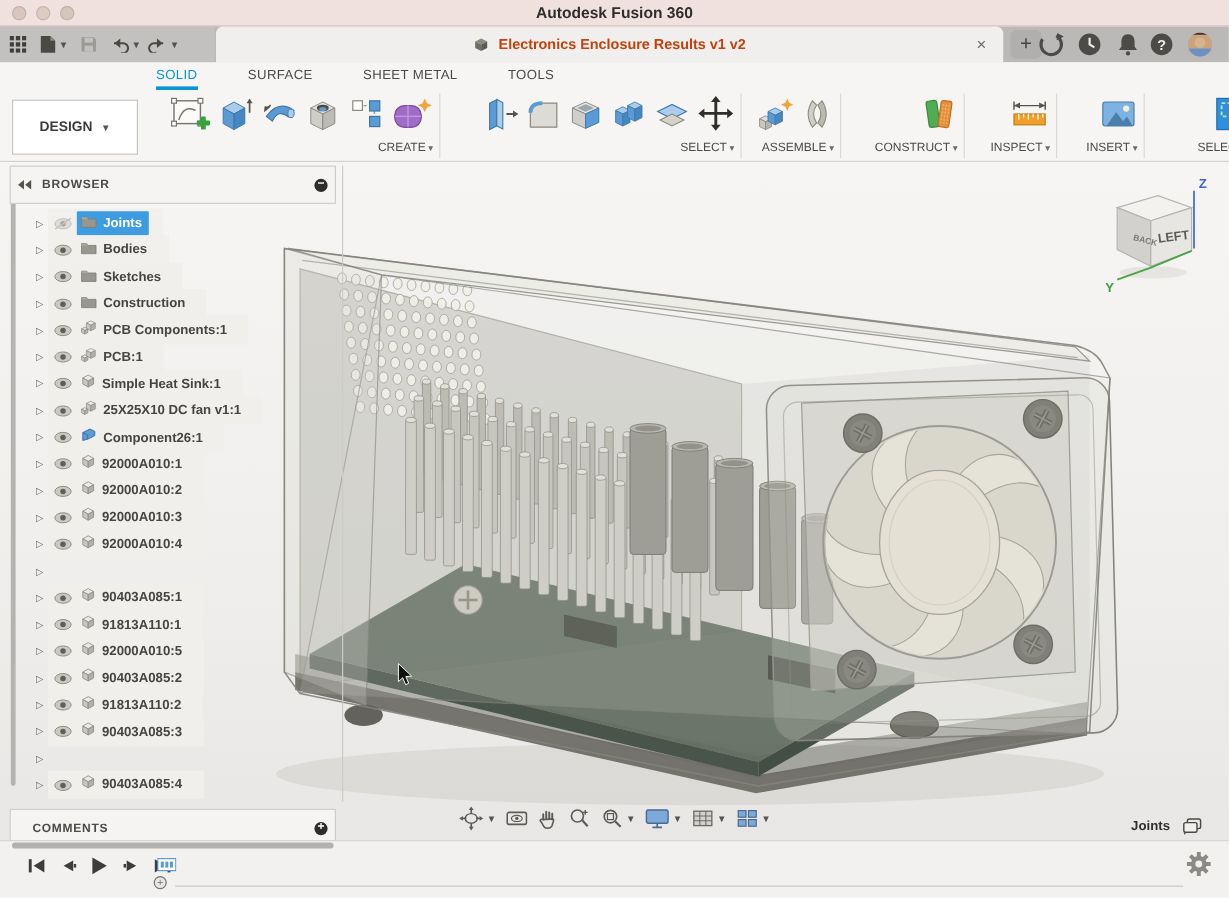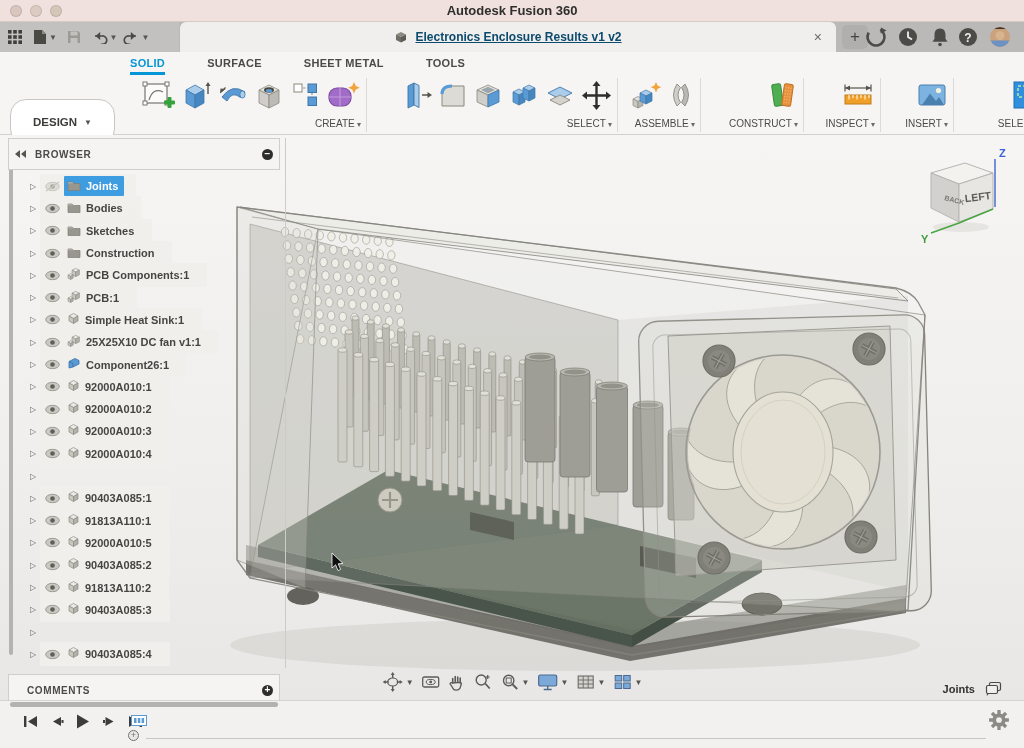--- a/index.html
+++ b/index.html
@@ -17,37 +17,37 @@
     font-size:13px; font-weight:bold; color:#2e2e2c; }
 
   
   #tabbar { position:absolute; top:22px; left:0; width:1024px; height:30px; background:#bab9b7; }
   #quickbar { position:absolute; left:0; top:0; width:179px; height:30px; background:#c2c1bf;
     display:flex; align-items:center; }
   .qitem { display:flex; align-items:center; justify-content:center; height:30px; }
   .caret { font-size:8px; color:#55544f; margin-left:2px; }
   #doc-tab { position:absolute; left:180px; top:0; width:656px; height:30px; background:#f0efed;
     border-radius:6px 6px 0 0; display:flex; align-items:center; justify-content:center; gap:7px; }
-  #doc-tab .tab-label { font-size:12px; font-weight:600; color:#0c4a6e;text-decoration:underline; }
+  #doc-tab .tab-label { font-size:12px; font-weight:600; color:#c2410c; }
   #tab-close { position:absolute; right:14px; top:6px; font-size:14px; color:#6b6b66;
     line-height:18px; cursor:default; }
   #new-tab-btn { position:absolute; left:842px; top:3px; width:26px; height:24px; background:#b0afad;
     border-radius:5px; text-align:center; font-size:17px; line-height:23px; color:#454440; }
   .cicon { position:absolute; top:3px; width:24px; height:24px; }
 
   
   #ribbon { position:absolute; top:52px; left:0; width:1024px; height:83px; background:#f6f5f3;
     border-bottom:1px solid #d2d1cf; }
   #ribbon-tabs { position:absolute; left:130px; top:5px; display:flex; gap:42px; }
-  .rtab { font-size:11px; font-weight:bold; color:#4a4a47; letter-spacing:.3px; padding-bottom:3px; }
+  .rtab { font-size:11px; font-weight:normal; color:#4a4a47; letter-spacing:.3px; padding-bottom:3px; }
   .rtab.active { color:#0696d7; border-bottom:3px solid #0696d7; }
   #ribbon-body { position:absolute; top:24px; left:0; right:0; height:58px; display:flex;
     align-items:flex-start; }
-  #design-btn { margin:23px 0 0 10px; width:105px; height:46px; background:#fff;
-    border:1px solid #c7c6c4; border-radius:16px; display:flex; align-items:center;
+  #design-btn { margin:7px 0 0 10px; width:105px; height:46px; background:#fff;
+    border:1px solid #c7c6c4; border-radius:0; display:flex; align-items:center;
     justify-content:center; gap:5px; font-size:11.5px; font-weight:bold; color:#3c3c39; flex:none; }
   .rgroup { display:flex; flex-direction:column; align-items:flex-end; flex:none; }
   .g-create{ width:238px; margin-left:8px; } .g-modify{ width:240px; } .g-assemble{ width:72px; }
   .g-construct{ width:92px; } .g-inspect{ width:66px; } .g-insert{ width:62px; } .g-select{ width:84px; }
   .rgroup-icons { height:40px; display:flex; align-items:center; justify-content:center; gap:5px;
     padding-top:2px; }
   .rgroup-label { margin-top:2px; font-size:10px; color:#4a4a47; white-space:nowrap; }
   .rgroup-label::after { content:" ▾"; font-size:8px; color:#6b6b66; }
   .rdiv { width:1px; height:54px; background:#dbdad8; margin:2px 5px 0 5px; flex:none; }
 

